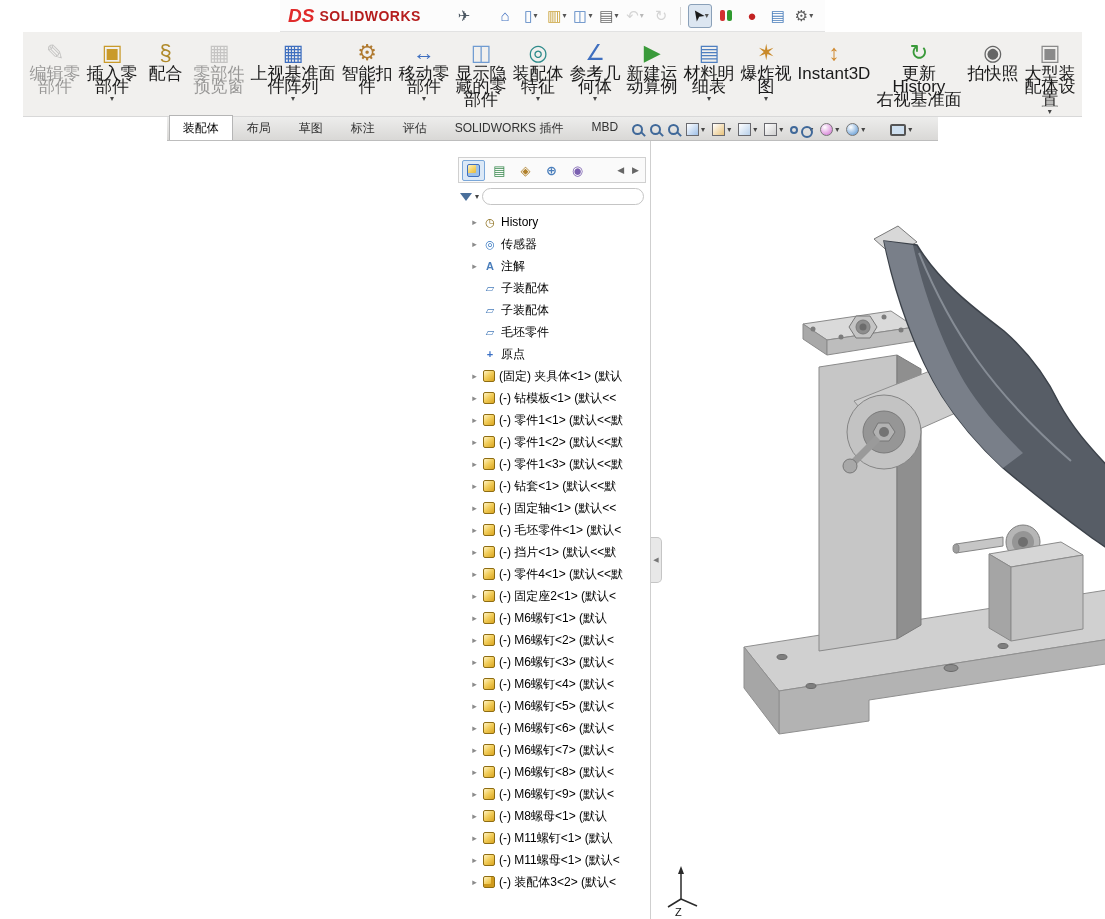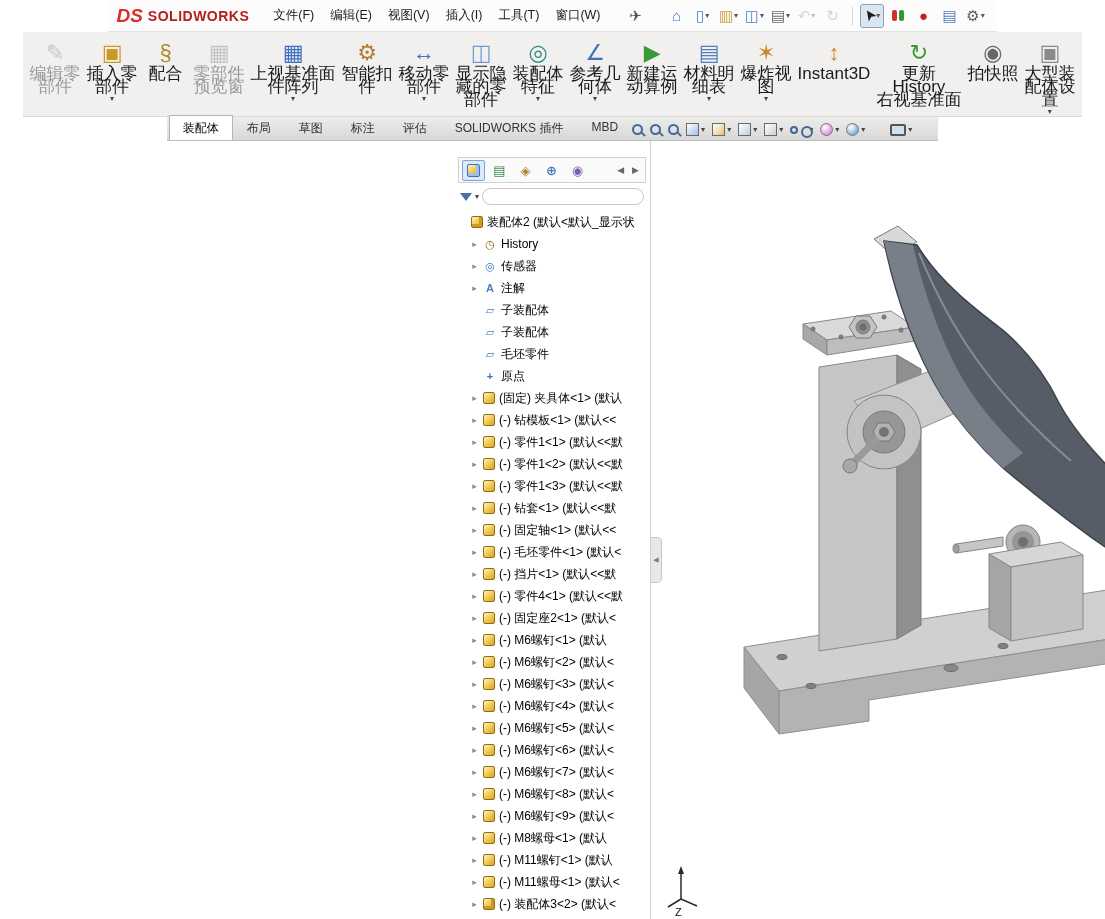--- a/index.html
+++ b/index.html
@@ -97,28 +97,20 @@
 </head>
 <body>
 
 <div class="window">
 
   <div class="titlebar">
     <div class="logo">
       <span class="logo-ds">DS</span>
       <span class="logo-text">SOLIDWORKS</span>
     </div>
-    <div class="menus">
-        <div class="menu-item">文件(F)</div>
-        <div class="menu-item">编辑(E)</div>
-        <div class="menu-item">视图(V)</div>
-        <div class="menu-item">插入(I)</div>
-        <div class="menu-item">工具(T)</div>
-        <div class="menu-item">窗口(W)</div>
-      </div>
     <div class="tb-tools">
         <div class="tb-btn">
           <span class="g" style="color:#4a5560">✈</span>
         </div>
         <div class="tb-btn gap">
           <span class="g" style="color:#3f6fbf">⌂</span>
         </div>
         <div class="tb-btn">
           <span class="g" style="color:#4f7fc0">▯</span>
           <span class="caret">▾</span>
@@ -374,25 +366,20 @@
             <span class="panel-arrow">◀</span>
             <span class="panel-arrow">▶</span>
           </div>
         </div>
       <div class="filter-row">
         <span class="funnel"></span>
         <span class="filter-caret">▾</span>
         <input class="filter-input" value="" style="">
       </div>
       <div class="tree">
-          <div class="tree-row" style="padding-left:4px">
-            <span class="tree-caret"></span>
-            <span class="cube assembly"></span>
-            <span class="tree-label">装配体2 (默认&lt;默认_显示状</span>
-          </div>
           <div class="tree-row" style="padding-left:16px">
             <span class="tree-caret">▸</span>
             <span class="t-ic" style="color:#8a6d1a">◷</span>
             <span class="tree-label">History</span>
           </div>
           <div class="tree-row" style="padding-left:16px">
             <span class="tree-caret">▸</span>
             <span class="t-ic" style="color:#2a6fbd">◎</span>
             <span class="tree-label">传感器</span>
           </div>

